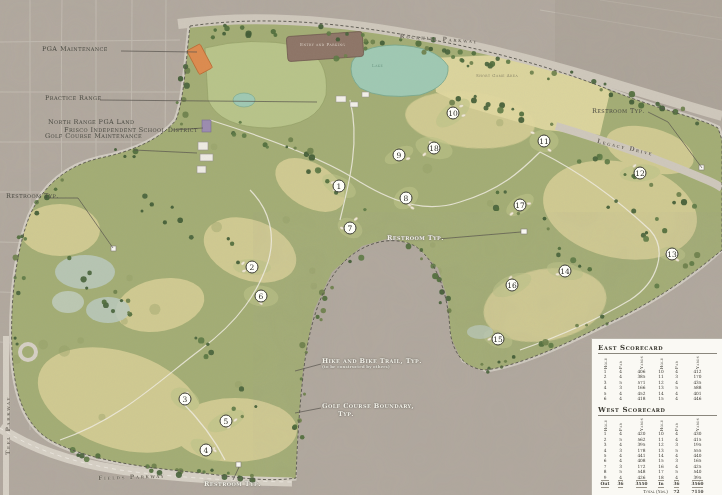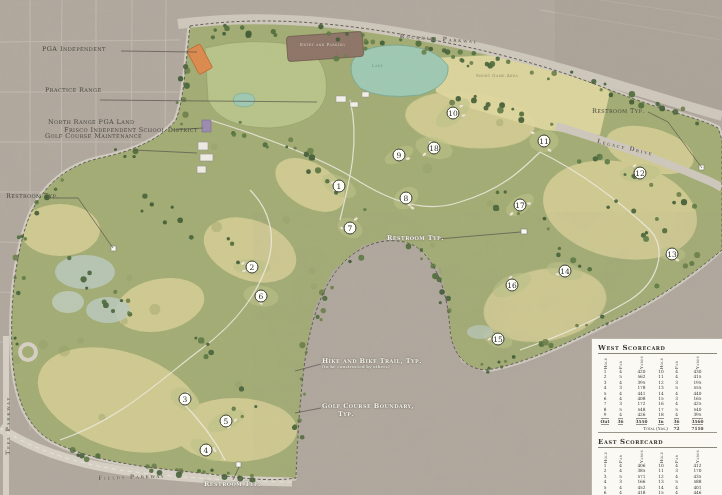--- a/index.html
+++ b/index.html
@@ -506,22 +506,22 @@
         <polyline points="438,239 521,232"></polyline>
         <polyline points="321,364 295,371"></polyline>
         <polyline points="321,408 295,413"></polyline>
         <polyline points="233,480 239,467"></polyline>
       </g>
 
     <rect width="722" height="495" filter="url(#grain)" opacity="0.5"></rect>
   </svg>
 
   <div id="labels">
-      <div class="map-label" style="left: 42px; top: 45px;"><span>PGA Independent</span></div>
-      <div class="map-label" style="left: 45px; top: 86px;"><span>Practice Range</span></div>
+      <div class="map-label" style="left: 42px; top: 45px;"><span>PGA Maintenance</span></div>
+      <div class="map-label" style="left: 45px; top: 94px;"><span>Practice Range</span></div>
       <div class="map-label" style="left: 48px; top: 118px;"><span>North Range PGA Land</span><span class="l2">Frisco Independent School District</span></div>
       <div class="map-label" style="left: 45px; top: 132px;"><span>Golf Course Maintenance</span></div>
       <div class="map-label" style="left: 6px; top: 192px;"><span>Restroom Typ.</span></div>
       <div class="map-label road" style="left: 400px; top: 32px; transform: rotate(4deg); transform-origin: left top;"><span>Rockhill Parkway</span></div>
       <div class="map-label" style="left: 592px; top: 107px;"><span>Restroom Typ.</span></div>
       <div class="map-label road" style="left: 598px; top: 137px; transform: rotate(13deg); transform-origin: left top;"><span>Legacy Drive</span></div>
       <div class="map-label light" style="left: 387px; top: 234px;"><span>Restroom Typ.</span></div>
       <div class="map-label light" style="left: 322px; top: 357px;"><span>Hike and Bike Trail, Typ.</span><span class="sub">(to be constructed by others)</span></div>
       <div class="map-label light" style="left: 322px; top: 402px;"><span>Golf Course Boundary,</span><span class="l2">Typ.</span></div>
       <div class="map-label road" style="left: 98px; top: 474px; transform: rotate(-2deg); transform-origin: left top;"><span>Fields Parkway</span></div>
@@ -547,20 +547,80 @@
       <div class="hole" style="left: 672px; top: 254px;">13</div>
       <div class="hole" style="left: 565px; top: 271px;">14</div>
       <div class="hole" style="left: 498px; top: 339px;">15</div>
       <div class="hole" style="left: 512px; top: 285px;">16</div>
       <div class="hole" style="left: 520px; top: 205px;">17</div>
       <div class="hole" style="left: 434px; top: 148px;">18</div>
     </div>
 
   <div id="scorepanel">
     <div class="sc-block">
+      <div class="sc-title">East Scorecard</div>
+      <div id="sc-east" class="sc-grid">
+          <div class="sc-h">
+            <span>Hole</span>
+          </div>
+          <div class="sc-h">
+            <span>Par</span>
+          </div>
+          <div class="sc-h">
+            <span>Yards</span>
+          </div>
+          <div class="sc-h">
+            <span>Hole</span>
+          </div>
+          <div class="sc-h">
+            <span>Par</span>
+          </div>
+          <div class="sc-h">
+            <span>Yards</span>
+          </div>
+          <div class="sc-c">1</div>
+          <div class="sc-c">4</div>
+          <div class="sc-c">406</div>
+          <div class="sc-c">10</div>
+          <div class="sc-c">4</div>
+          <div class="sc-c">412</div>
+          <div class="sc-c">2</div>
+          <div class="sc-c">4</div>
+          <div class="sc-c">385</div>
+          <div class="sc-c">11</div>
+          <div class="sc-c">3</div>
+          <div class="sc-c">170</div>
+          <div class="sc-c">3</div>
+          <div class="sc-c">5</div>
+          <div class="sc-c">571</div>
+          <div class="sc-c">12</div>
+          <div class="sc-c">4</div>
+          <div class="sc-c">435</div>
+          <div class="sc-c">4</div>
+          <div class="sc-c">3</div>
+          <div class="sc-c">166</div>
+          <div class="sc-c">13</div>
+          <div class="sc-c">5</div>
+          <div class="sc-c">588</div>
+          <div class="sc-c">5</div>
+          <div class="sc-c">4</div>
+          <div class="sc-c">452</div>
+          <div class="sc-c">14</div>
+          <div class="sc-c">4</div>
+          <div class="sc-c">401</div>
+          <div class="sc-c">6</div>
+          <div class="sc-c">4</div>
+          <div class="sc-c">418</div>
+          <div class="sc-c">15</div>
+          <div class="sc-c">4</div>
+          <div class="sc-c">446</div>
+        </div>
+
+    </div>
+    <div class="sc-block">
       <div class="sc-title">West Scorecard</div>
       <div id="sc-west" class="sc-grid">
           <div class="sc-h">
             <span>Hole</span>
           </div>
           <div class="sc-h">
             <span>Par</span>
           </div>
           <div class="sc-h">
             <span>Yards</span>
@@ -634,74 +694,14 @@
           <div class="sc-c sc-out">In</div>
           <div class="sc-c sc-out">36</div>
           <div class="sc-c sc-out">3560</div>
         </div>
       <div id="sc-west-total" class="sc-total">
           <div class="lbl">Total (Yds.)</div>
           <div class="sc-c">72</div>
           <div class="sc-c">7110</div>
         </div>
     </div>
-    <div class="sc-block">
-      <div class="sc-title">East Scorecard</div>
-      <div id="sc-east" class="sc-grid">
-          <div class="sc-h">
-            <span>Hole</span>
-          </div>
-          <div class="sc-h">
-            <span>Par</span>
-          </div>
-          <div class="sc-h">
-            <span>Yards</span>
-          </div>
-          <div class="sc-h">
-            <span>Hole</span>
-          </div>
-          <div class="sc-h">
-            <span>Par</span>
-          </div>
-          <div class="sc-h">
-            <span>Yards</span>
-          </div>
-          <div class="sc-c">1</div>
-          <div class="sc-c">4</div>
-          <div class="sc-c">406</div>
-          <div class="sc-c">10</div>
-          <div class="sc-c">4</div>
-          <div class="sc-c">412</div>
-          <div class="sc-c">2</div>
-          <div class="sc-c">4</div>
-          <div class="sc-c">385</div>
-          <div class="sc-c">11</div>
-          <div class="sc-c">3</div>
-          <div class="sc-c">170</div>
-          <div class="sc-c">3</div>
-          <div class="sc-c">5</div>
-          <div class="sc-c">571</div>
-          <div class="sc-c">12</div>
-          <div class="sc-c">4</div>
-          <div class="sc-c">435</div>
-          <div class="sc-c">4</div>
-          <div class="sc-c">3</div>
-          <div class="sc-c">166</div>
-          <div class="sc-c">13</div>
-          <div class="sc-c">5</div>
-          <div class="sc-c">588</div>
-          <div class="sc-c">5</div>
-          <div class="sc-c">4</div>
-          <div class="sc-c">452</div>
-          <div class="sc-c">14</div>
-          <div class="sc-c">4</div>
-          <div class="sc-c">401</div>
-          <div class="sc-c">6</div>
-          <div class="sc-c">4</div>
-          <div class="sc-c">418</div>
-          <div class="sc-c">15</div>
-          <div class="sc-c">4</div>
-          <div class="sc-c">446</div>
-        </div>
-
-    </div>
   </div>
 </div>
 
 </body></html>

